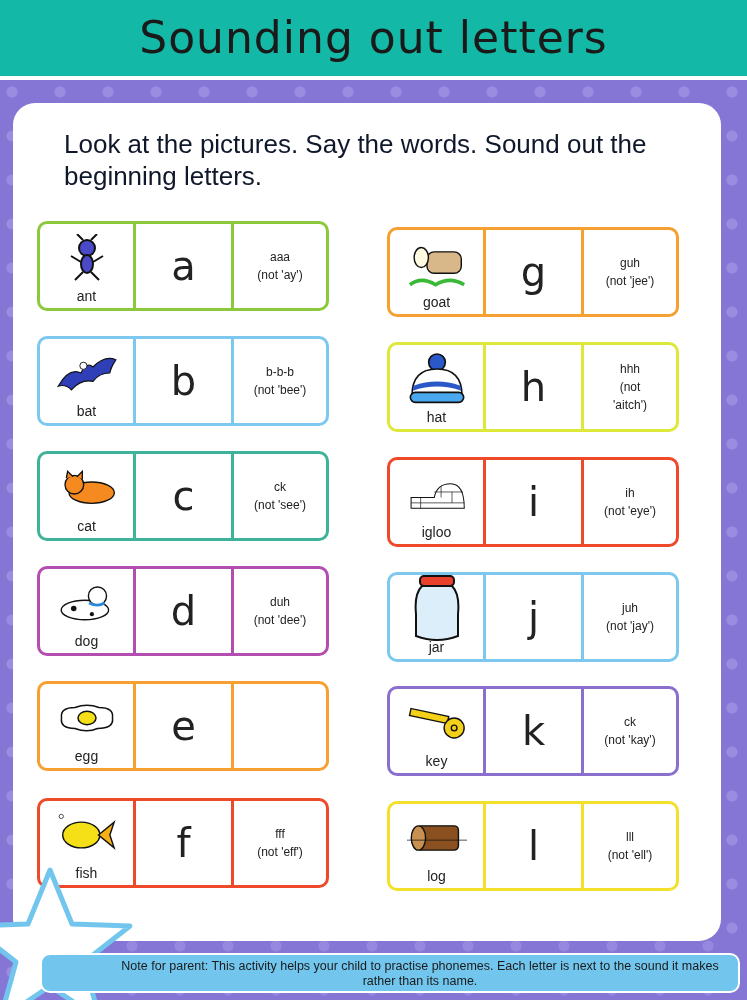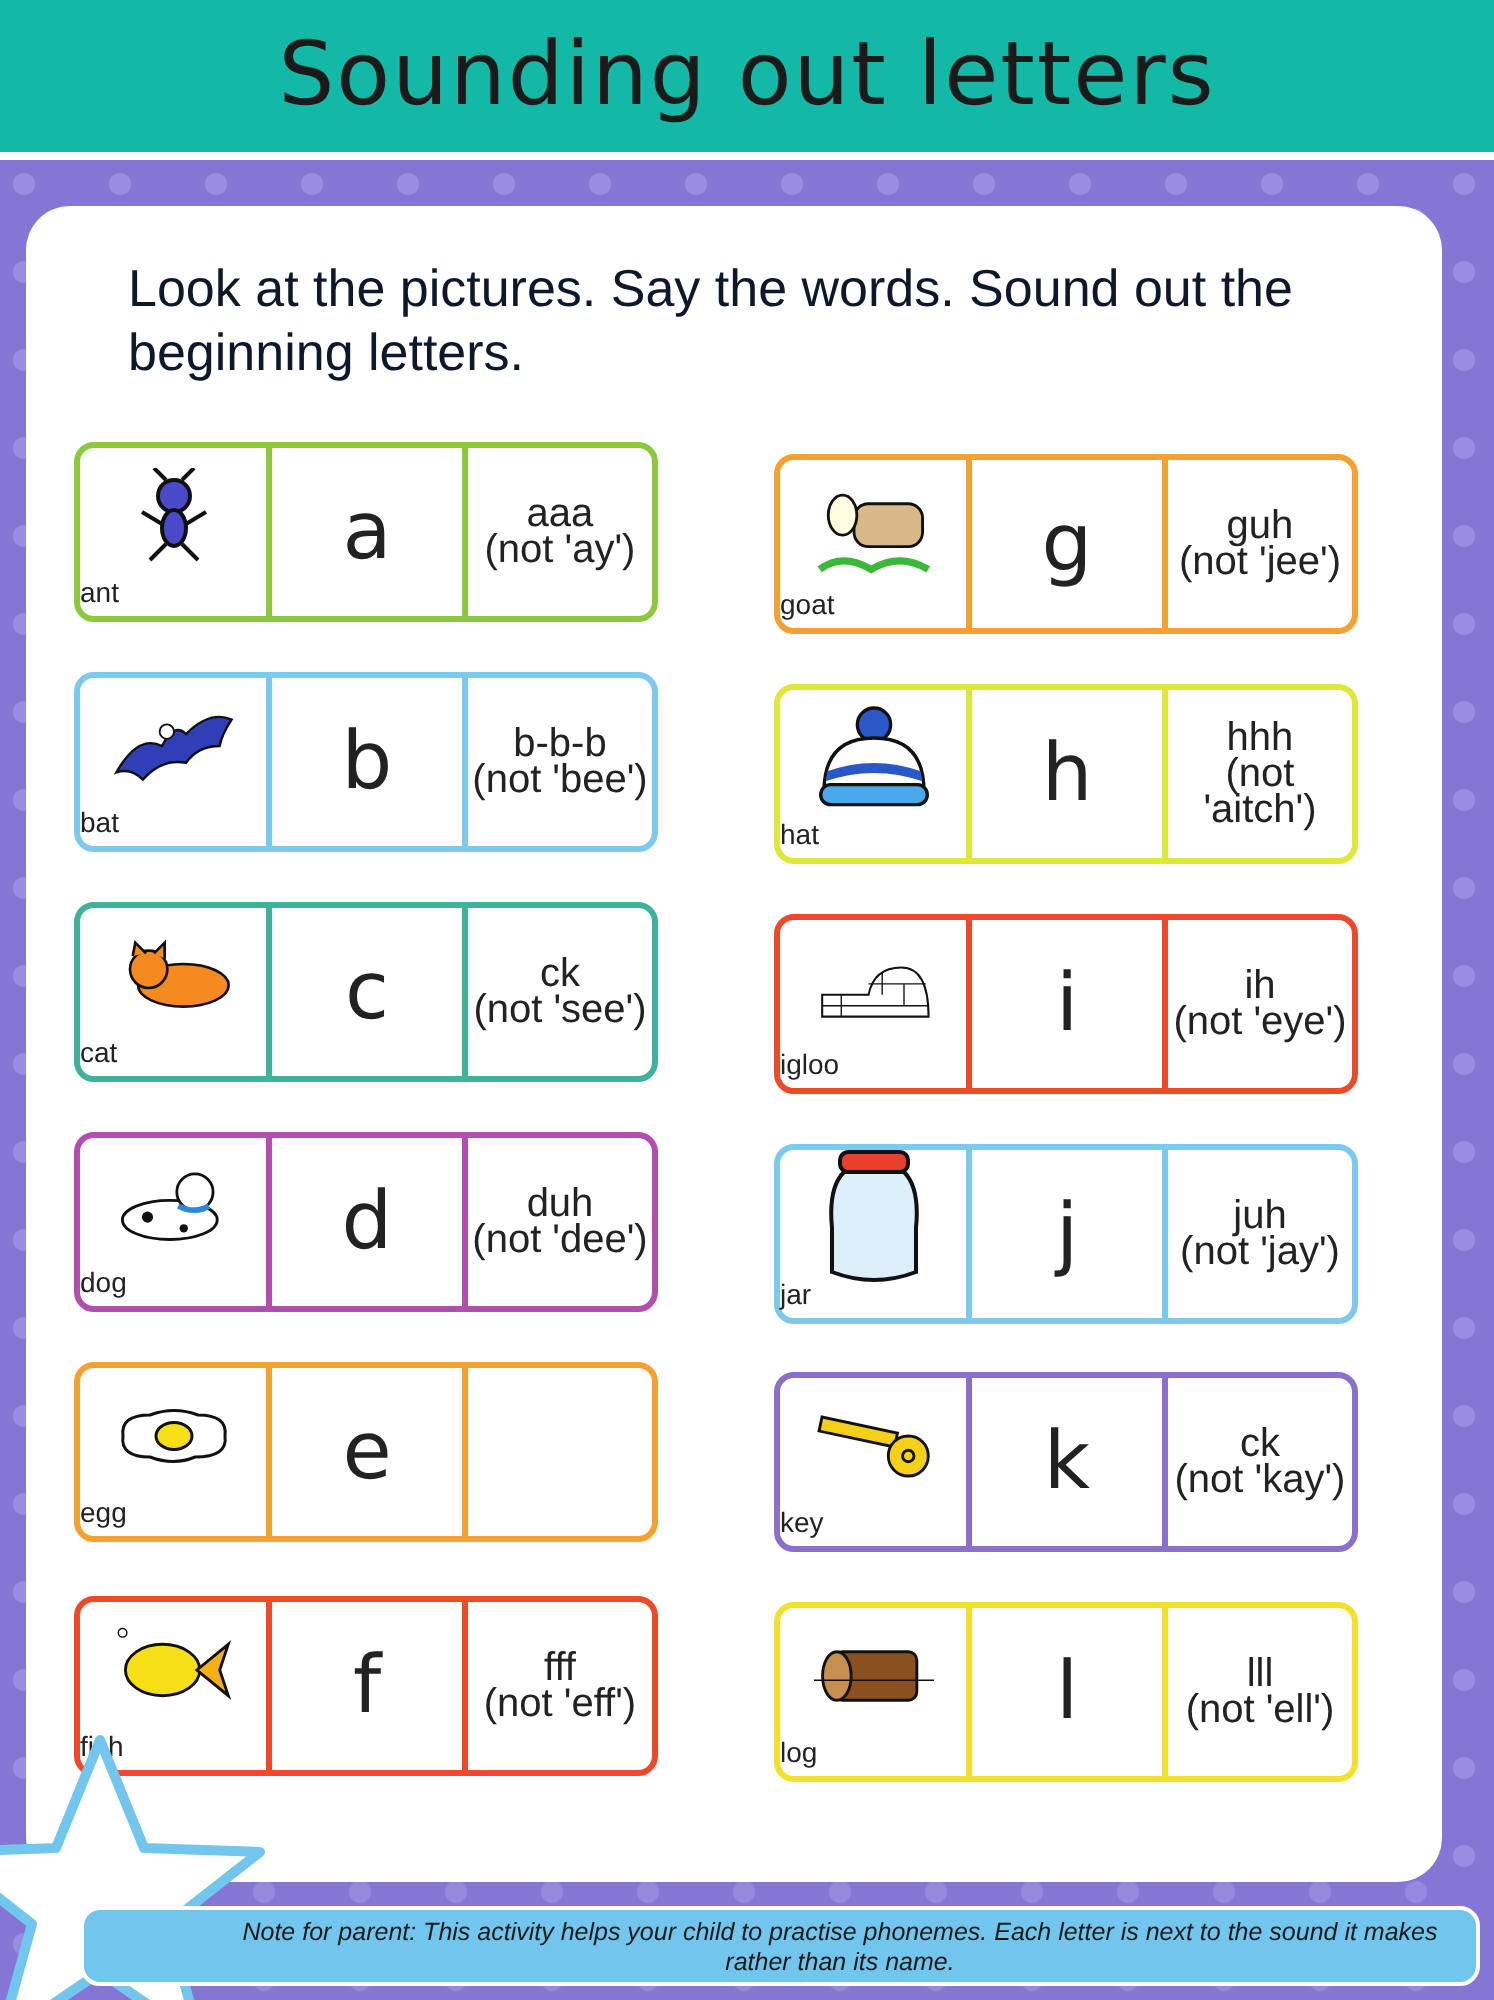--- a/index.html
+++ b/index.html
@@ -18,29 +18,29 @@
            border-radius:22px; }
   .instr { position:absolute; left:64px; top:128px; width:620px; font-family:"Liberation Sans", sans-serif;
            font-size:26px; line-height:32px; color:#0f172a; }
   .card { position:absolute; width:292px; height:90px; border:3px solid; border-radius:10px;
           background:#fff; display:flex; box-sizing:border-box; }
   .card .cell { height:100%; box-sizing:border-box; position:relative; }
   .card .pic { width:96px; border-right:3px solid; }
   .card .letter { width:98px; border-right:3px solid; display:flex; align-items:center; justify-content:center;
                   font-family:"DejaVu Sans", sans-serif; font-size:40px; color:#222; }
   .card .sound { flex:1; display:flex; align-items:center; justify-content:center; text-align:center;
-                 font-family:"Liberation Sans", sans-serif; font-size:20px; line-height:18px; color:#222; white-space:pre-line; }
-  .card .word { position:absolute; left:0; right:0; bottom:4px; 
+                 font-family:"Liberation Sans", sans-serif; font-size:12px; line-height:18px; color:#222; white-space:pre-line; }
+  .card .word { position:absolute; left:0; right:0; bottom:4px; text-align:center;
                 font-family:"Liberation Sans", sans-serif; font-size:14px; color:#222; }
   .card .icon { position:absolute; left:50%; top:8px; transform:translateX(-50%); width:60px; height:52px;
                 display:flex; align-items:center; justify-content:center; }
   .note { position:absolute; left:40px; top:953px; width:700px; height:40px; background:#72c6ee;
           border-radius:10px; border:2px solid #fff; box-sizing:border-box; }
   .note p { margin:0; padding:4px 10px 0 70px; text-align:center; font-family:"Liberation Sans", sans-serif;
-            font-size:12.5px; line-height:15px; color:#1a1a1a;font-style:italic; }
+            font-size:12.5px; line-height:15px; color:#1a1a1a; }
   .star { position:absolute; left:-40px; top:862px; width:180px; height:170px; }
 </style>
 </head>
 <body>
 
 <div class="header">
   <h1>Sounding out letters</h1>
 </div>
 <div class="bg"></div>
 <div class="panel"></div>

